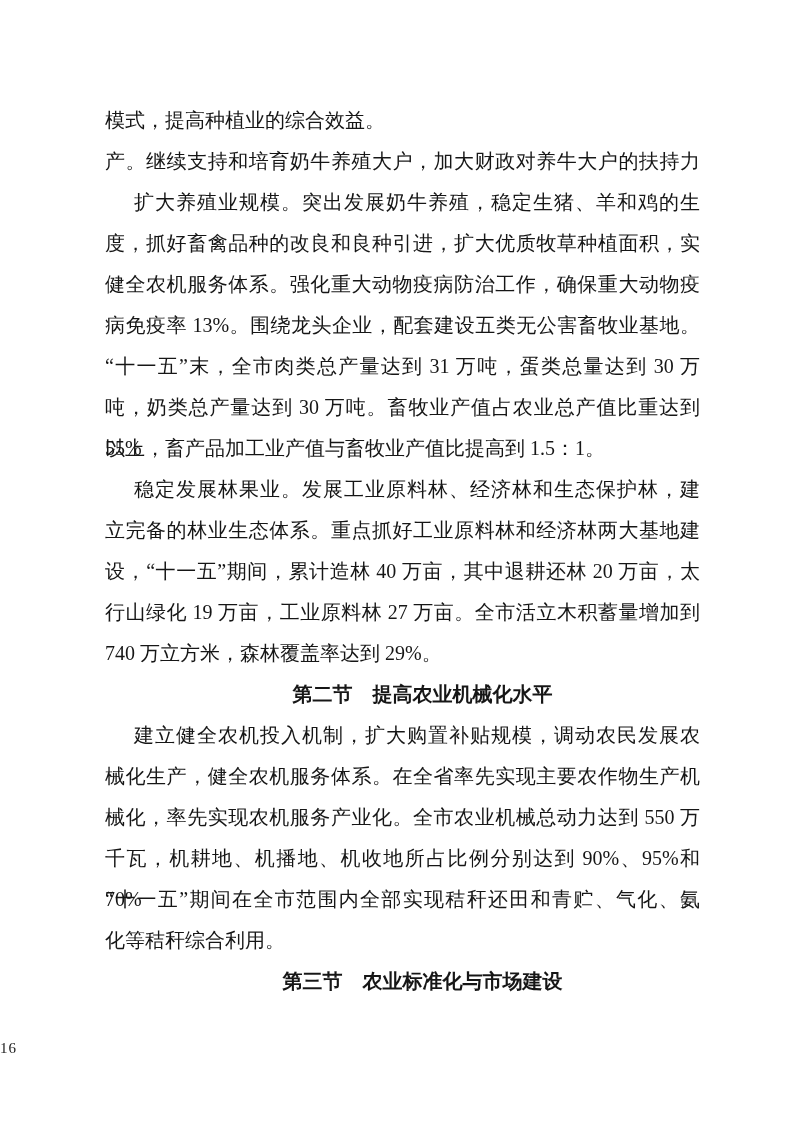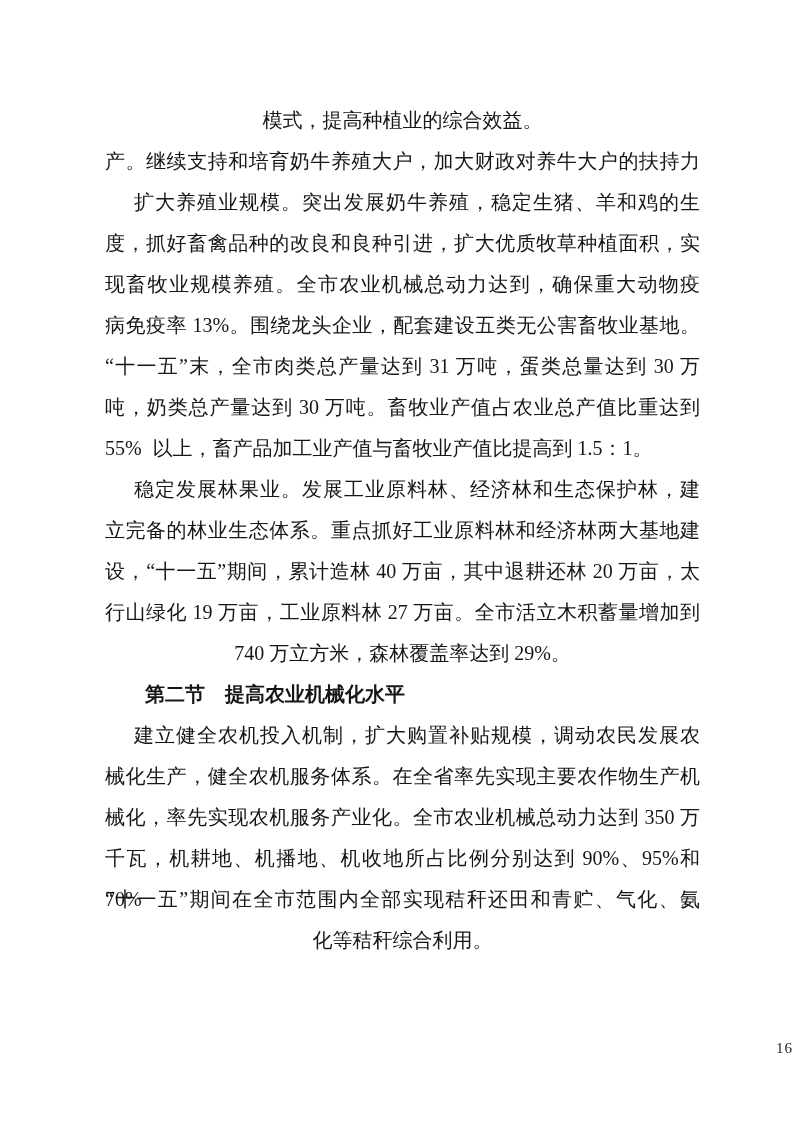--- a/index.html
+++ b/index.html
@@ -24,70 +24,71 @@
     position: absolute;
     left: 105px;
     top: 100px;
     width: 595px;
   }
   .line {
     height: 41px;
     line-height: 41px;
     font-size: 20px;
     white-space: nowrap;
-    text-align: center;
+    text-align: left;
   }
   .line.fill {
     white-space: normal;
     text-align: justify;
     text-align-last: justify;
   }
   .line.indent {
     text-indent: 29px;
   }
   .line.heading {
     font-weight: bold;
-    text-align: left;
+    text-align: center;
     white-space: nowrap;
     padding-left: 40px;
   }
   .page-number {
     position: absolute;
     left: 0;
     top: 1036px;
     width: 100%;
     height: 24px;
     line-height: 24px;
-    text-align: right;
+    text-align: left;
     font-size: 15px;
     letter-spacing: 1px;
     color: #222222;
   }
 </style>
 </head>
 <body>
 
 <div class="page">
   <div class="text-block">
       <div class="line body">模式，提高种植业的综合效益。</div>
       <div class="line body fill">产。继续支持和培育奶牛养殖大户，加大财政对养牛大户的扶持力</div>
       <div class="line body fill indent">扩大养殖业规模。突出发展奶牛养殖，稳定生猪、羊和鸡的生</div>
       <div class="line body fill">度，抓好畜禽品种的改良和良种引进，扩大优质牧草种植面积，实</div>
-      <div class="line body fill">现畜牧业规模养殖。全市农业机械总动力达到，确保重大动物疫</div>
+      <div class="line body fill">健全农机服务体系。强化重大动物疫病防治工作，确保重大动物疫</div>
       <div class="line body fill">病免疫率 13%。围绕龙头企业，配套建设五类无公害畜牧业基地。</div>
       <div class="line body fill">“十一五”末，全市肉类总产量达到 31 万吨，蛋类总量达到 30 万</div>
       <div class="line body fill">吨，奶类总产量达到 30 万吨。畜牧业产值占农业总产值比重达到 55%</div>
       <div class="line body">以上，畜产品加工业产值与畜牧业产值比提高到 1.5：1。</div>
       <div class="line body fill indent">稳定发展林果业。发展工业原料林、经济林和生态保护林，建</div>
       <div class="line body fill">立完备的林业生态体系。重点抓好工业原料林和经济林两大基地建</div>
       <div class="line body fill">设，“十一五”期间，累计造林 40 万亩，其中退耕还林 20 万亩，太</div>
       <div class="line body fill">行山绿化 19 万亩，工业原料林 27 万亩。全市活立木积蓄量增加到</div>
       <div class="line body">740 万立方米，森林覆盖率达到 29%。</div>
       <div class="line heading">第二节　提高农业机械化水平</div>
       <div class="line body fill indent">建立健全农机投入机制，扩大购置补贴规模，调动农民发展农</div>
       <div class="line body fill">械化生产，健全农机服务体系。在全省率先实现主要农作物生产机</div>
-      <div class="line body fill">械化，率先实现农机服务产业化。全市农业机械总动力达到 350 万</div>
+      <div class="line body fill">械化，率先实现农机服务产业化。全市农业机械总动力达到 550 万</div>
       <div class="line body fill">千瓦，机耕地、机播地、机收地所占比例分别达到 90%、95%和 70%。</div>
       <div class="line body fill">“十一五”期间在全市范围内全部实现秸秆还田和青贮、气化、氨</div>
       <div class="line body">化等秸秆综合利用。</div>
+      <div class="line heading">第三节　农业标准化与市场建设</div>
     </div>
   <div class="page-number">16</div>
 </div>
 
 </body></html>

